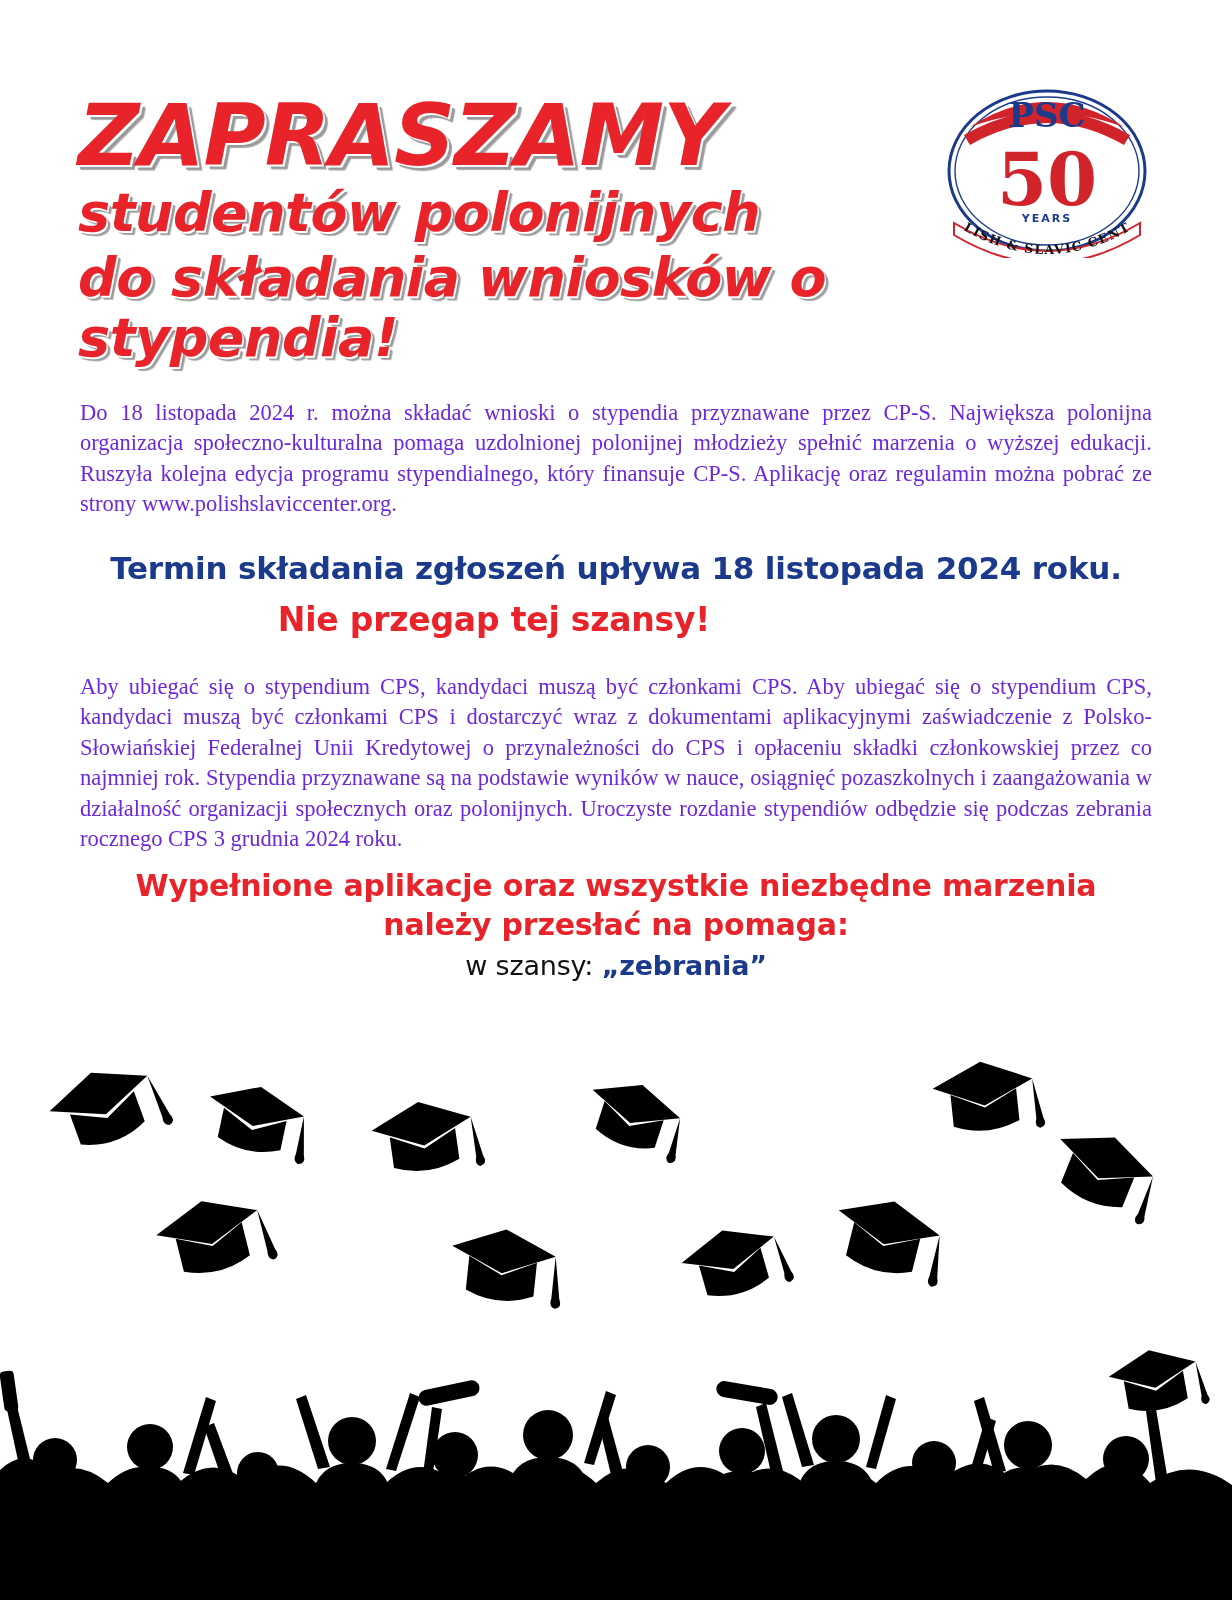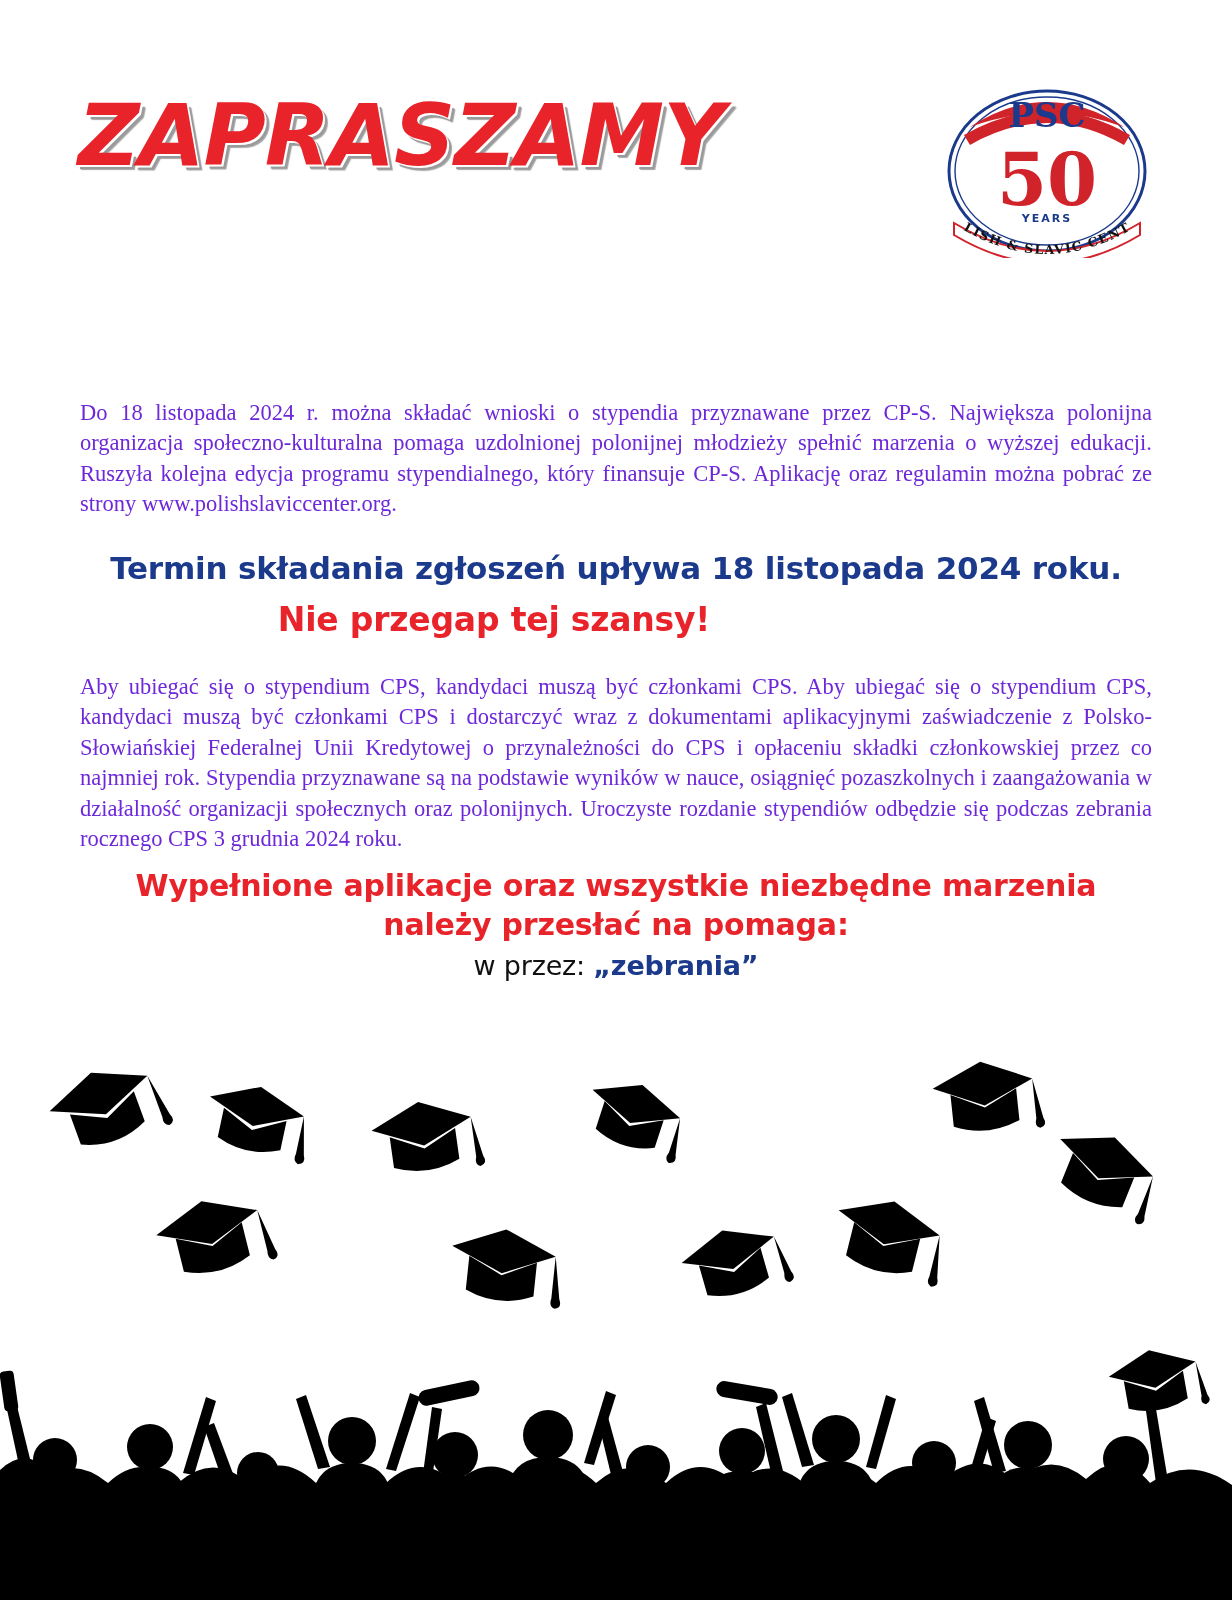--- a/index.html
+++ b/index.html
@@ -168,20 +168,22 @@
     height: 545px;
   }
 </style>
 </head>
 <body>
 
 <div class="header">
 
   <div class="headline-block">
     <div class="headline-1">ZAPRASZAMY</div>
+    <div class="headline-2">studentów polonijnych</div>
+    <div class="headline-3">do składania wniosków o stypendia!</div>
   </div>
 
   <div class="logo">
     <svg viewBox="0 0 210 175" width="210" height="175" xmlns="http://www.w3.org/2000/svg">
 
       <ellipse cx="105" cy="88" rx="98" ry="80" fill="none" stroke="#1b3a8c" stroke-width="3"></ellipse>
       <ellipse cx="105" cy="88" rx="92" ry="74" fill="none" stroke="#1b3a8c" stroke-width="1.4"></ellipse>
 
       <path d="M28 44 Q105 -6 182 44 Q105 16 28 44 Z" fill="#d1232a"></path>
       <path d="M22 52 Q105 4 188 52 L182 62 Q105 18 28 62 Z" fill="#d1232a"></path>
@@ -204,21 +206,21 @@
 
 <div class="deadline-blue">Termin składania zgłoszeń upływa 18 listopada 2024 roku.</div>
 <div class="deadline-red">Nie przegap tej szansy!</div>
 
 <div class="para para-2">Aby ubiegać się o stypendium CPS, kandydaci muszą być członkami CPS. Aby ubiegać się o stypendium CPS, kandydaci muszą być członkami CPS i dostarczyć wraz z dokumentami aplikacyjnymi zaświadczenie z Polsko-Słowiańskiej Federalnej Unii Kredytowej o przynależności do CPS i opłaceniu składki członkowskiej przez co najmniej rok. Stypendia przyznawane są na podstawie wyników w nauce, osiągnięć pozaszkolnych i zaangażowania w działalność organizacji społecznych oraz polonijnych. Uroczyste rozdanie stypendiów odbędzie się podczas zebrania rocznego CPS 3 grudnia 2024 roku.</div>
 
 <div class="contact">
   <div class="contact-line-1">Wypełnione aplikacje oraz wszystkie niezbędne marzenia</div>
   <div class="contact-line-2">należy przesłać na pomaga:</div>
   <div class="contact-subject">
-    <span>w przez: </span><span class="quoted">„zebrania”</span>
+    <span>w szansy: </span><span class="quoted">„zebrania”</span>
   </div>
 </div>
 
 <div class="illustration">
   <svg viewBox="0 0 1232 545" width="1232" height="545" xmlns="http://www.w3.org/2000/svg" preserveAspectRatio="none">
     <g fill="#000000">
 
       <g transform="translate(40,30) rotate(-20)">
         <polygon points="0,28 52,6 104,28 52,50"></polygon>
         <path d="M18 38 L18 70 Q52 86 86 70 L86 38 L52 54 Z"></path>

